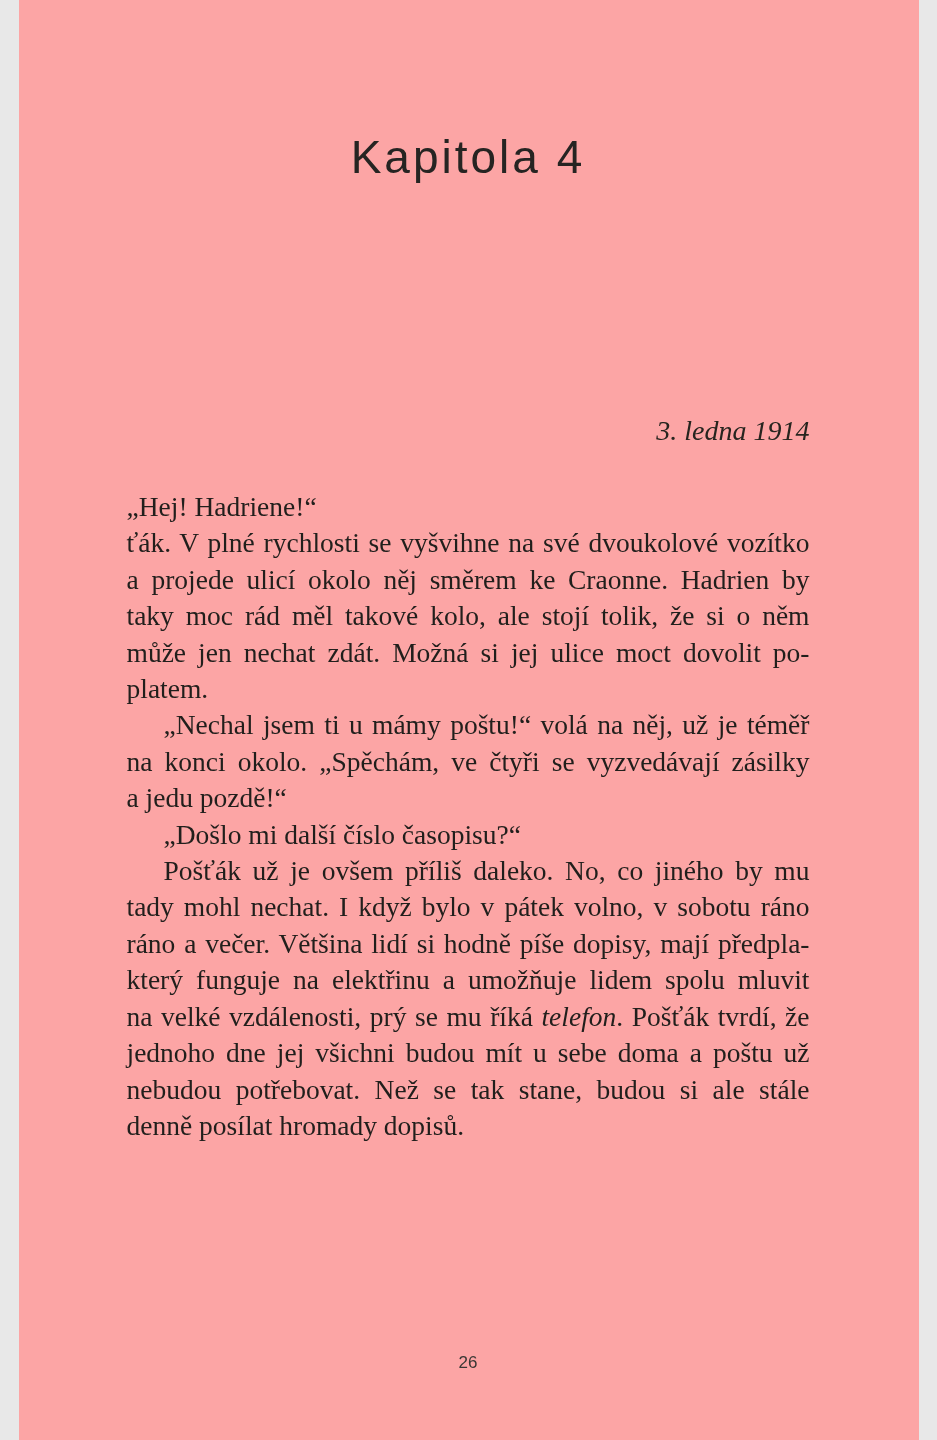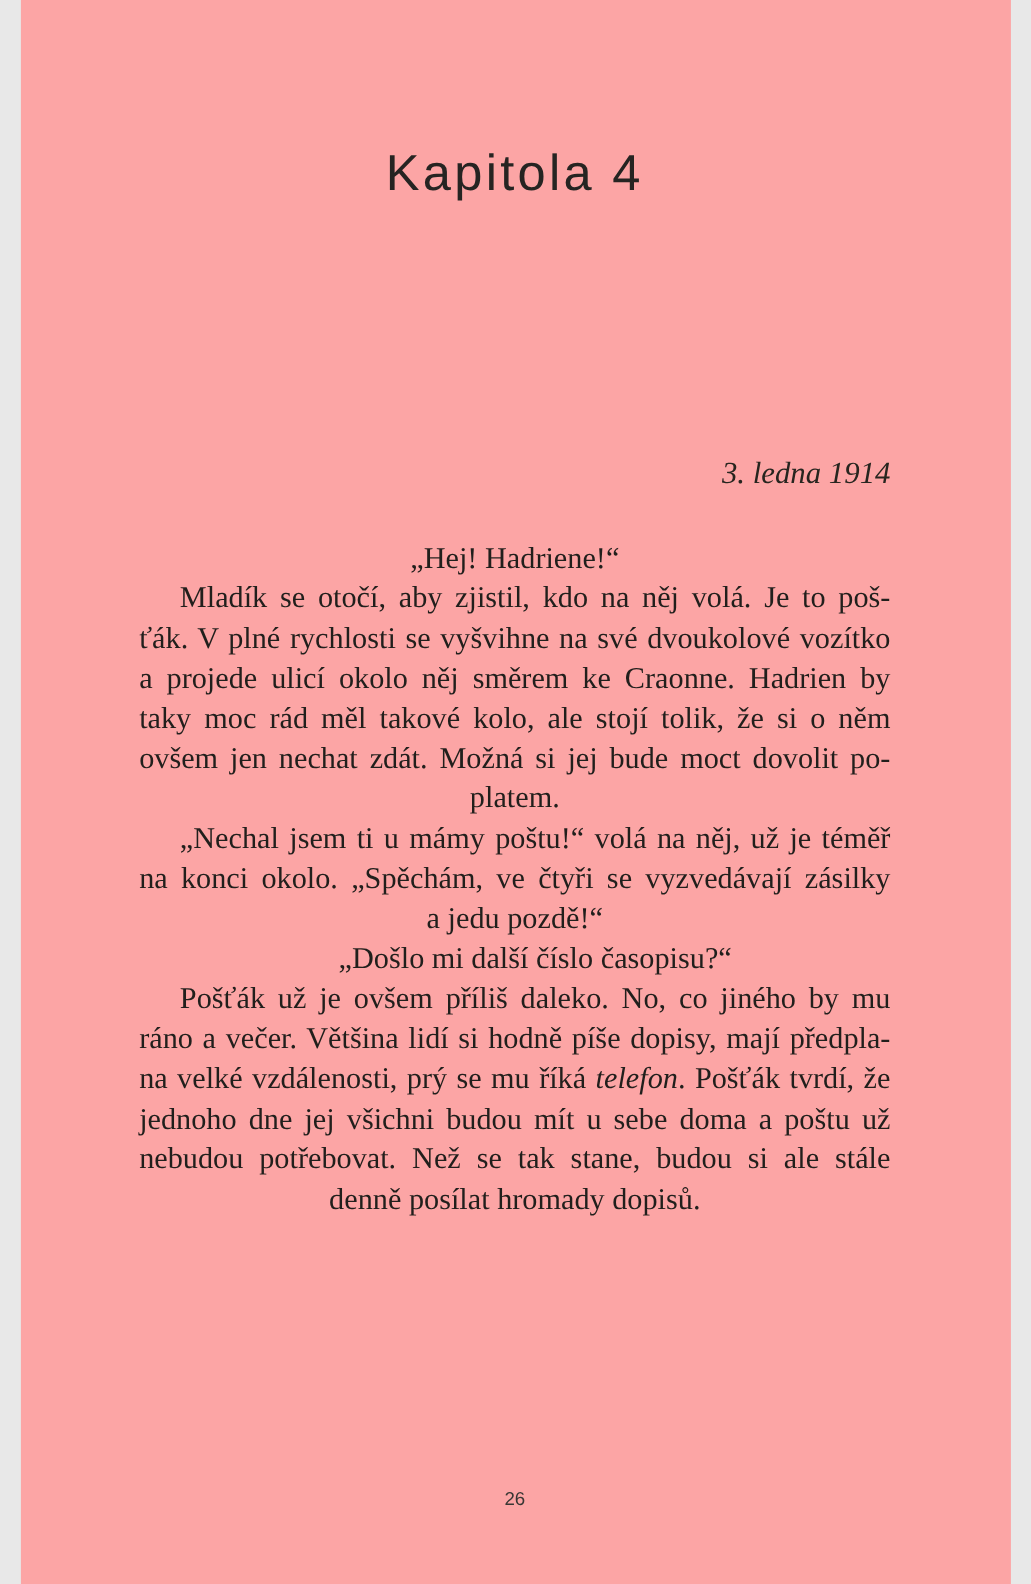--- a/index.html
+++ b/index.html
@@ -51,21 +51,21 @@
   .body-text {
     position: absolute;
     top: 489px;
     left: 0;
     width: 100%;
     font-size: 27.5px;
     line-height: 36.4px;
     color: #211f1c;
   }
   .body-text .line {
-    text-align: center;
+    text-align: left;
     white-space: normal;
     hyphens: none;
   }
   .body-text .line.j {
     text-align: justify;
     text-align-last: justify;
   }
   .body-text .line.ind {
     text-indent: 37px;
   }
@@ -86,32 +86,33 @@
 </style>
 </head>
 <body>
 
 <div class="page">
   <div class="text-block">
     <div class="chapter-title">Kapitola 4</div>
     <div class="date-line">3. ledna 1914</div>
     <div class="body-text">
         <div class="line"><span>„Hej! Hadriene!“</span></div>
-        <div class="line j ind"><span>Mladík se otočí, aby zjistil, kdo na něj volá. Je to poš-</span></div>
         <div class="line j"><span>ťák. V plné rychlosti se vyšvihne na své dvoukolové vozítko</span></div>
         <div class="line j"><span>a projede ulicí okolo něj směrem ke Craonne. Hadrien by</span></div>
         <div class="line j"><span>taky moc rád měl takové kolo, ale stojí tolik, že si o něm</span></div>
-        <div class="line j"><span>ovšem jen nechat zdát. Možná si jej bude moct dovolit po-</span></div>
+        <div class="line j"><span>může jen nechat zdát. Možná si jej ulice moct dovolit po-</span></div>
         <div class="line"><span>platem.</span></div>
         <div class="line j ind"><span>„Nechal jsem ti u mámy poštu!“ volá na něj, už je téměř</span></div>
         <div class="line j"><span>na konci okolo. „Spěchám, ve čtyři se vyzvedávají zásilky</span></div>
         <div class="line"><span>a jedu pozdě!“</span></div>
         <div class="line ind"><span>„Došlo mi další číslo časopisu?“</span></div>
         <div class="line j ind"><span>Pošťák už je ovšem příliš daleko. No, co jiného by mu</span></div>
+        <div class="line j"><span>tady mohl nechat. I když bylo v pátek volno, v sobotu ráno</span></div>
         <div class="line j"><span>ráno a večer. Většina lidí si hodně píše dopisy, mají předpla-</span></div>
+        <div class="line j"><span>který funguje na elektřinu a umožňuje lidem spolu mluvit</span></div>
         <div class="line j"><span>na velké vzdálenosti, prý se mu říká </span><i>telefon</i><span>. Pošťák tvrdí, že</span></div>
         <div class="line j"><span>jednoho dne jej všichni budou mít u sebe doma a poštu už</span></div>
         <div class="line j"><span>nebudou potřebovat. Než se tak stane, budou si ale stále</span></div>
         <div class="line"><span>denně posílat hromady dopisů.</span></div>
       </div>
     <div class="page-number">26</div>
   </div>
 </div>
 
 </body></html>

